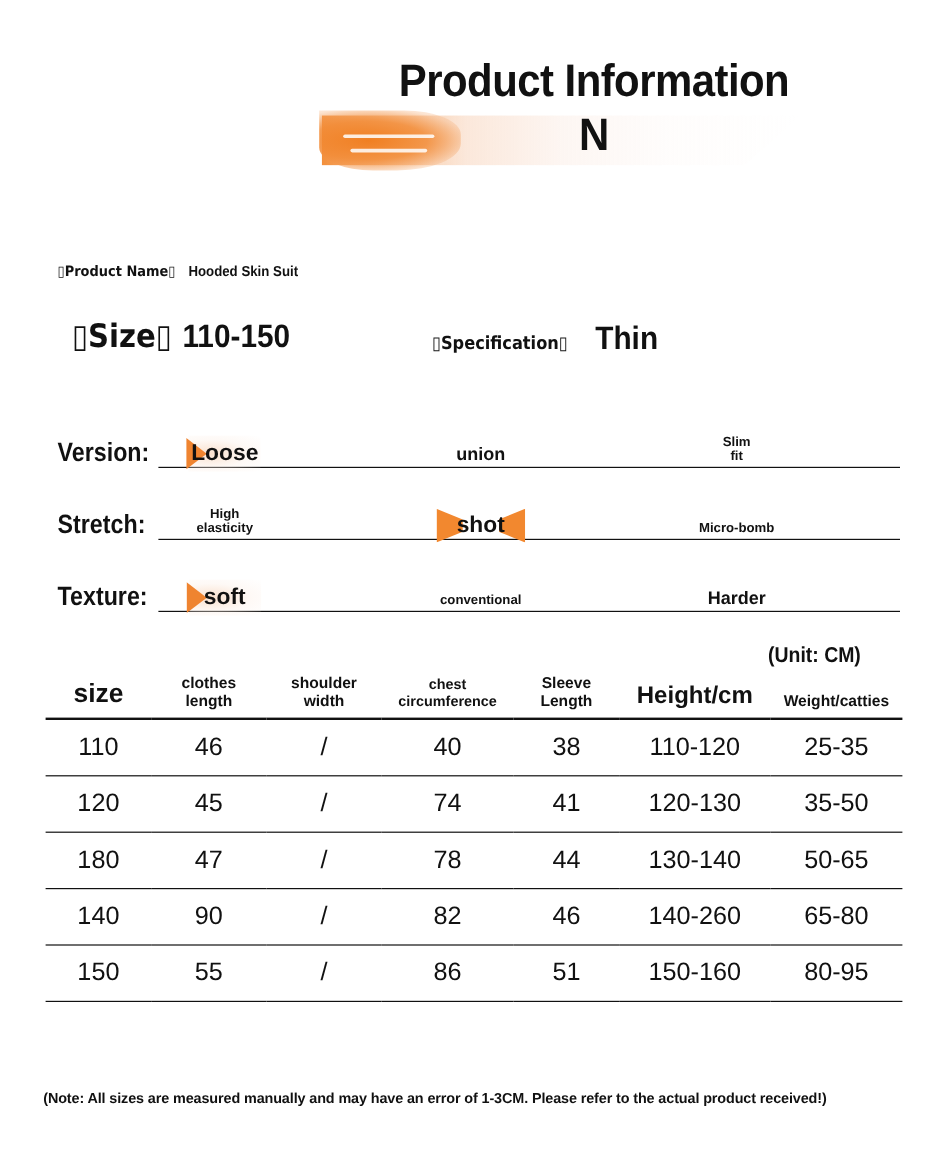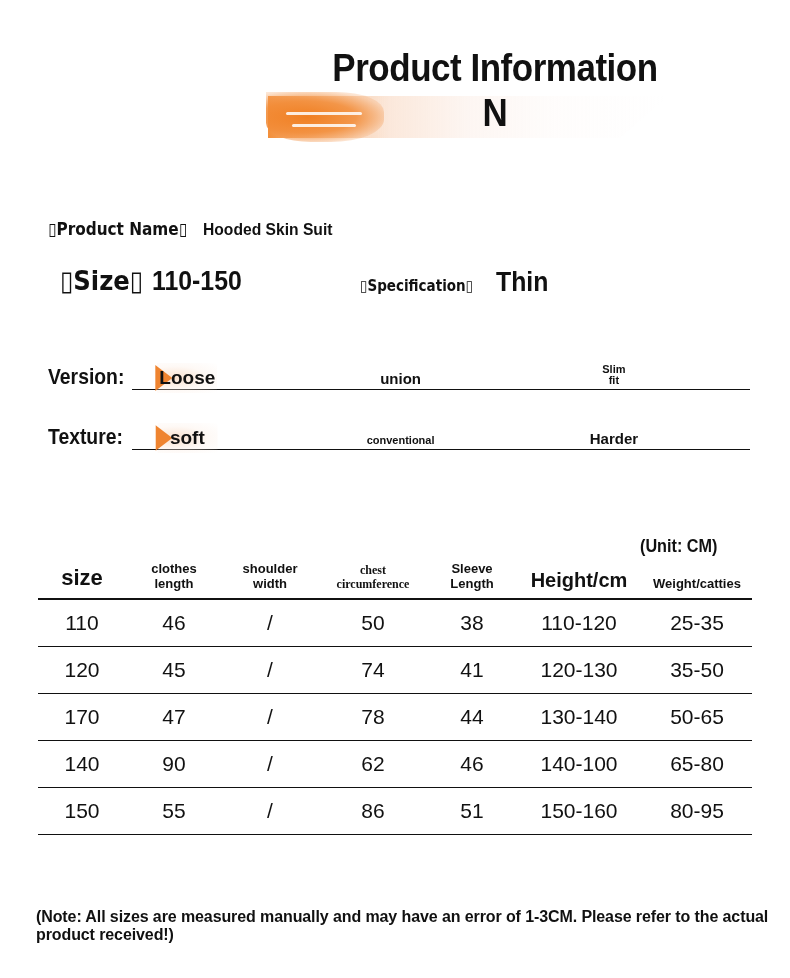--- a/index.html
+++ b/index.html
@@ -150,21 +150,21 @@
     transform: scaleX(0.9);
     transform-origin: left center;
     display: inline-block;
   }
   .info-value {
     font-weight: bold;
     transform: scaleX(0.92);
     transform-origin: left center;
     display: inline-block;
   }
-  .r1a { left: 48px; top: 14px; font-size: 17px; }
+  .r1a { left: 48px; top: 14px; font-size: 12px; }
   .r1b { left: 360px; top: 12px; font-size: 17px; }
   .r2a { left: 60px; top: 60px; }
   .r2a .info-label, .r2a .info-value { font-size: 27px; }
   .r2b { left: 360px; top: 62px; }
   .r2b .info-label { font-size: 15px; }
   .r2b .info-value { font-size: 27px; margin-left: 10px; }
   .r1b .info-value { margin-left: 10px; }
   .tofu {
     display: inline-block;
     font-family: "DejaVu Sans", sans-serif;
@@ -294,30 +294,30 @@
   table.size-table thead tr { border-bottom: 2px solid #111111; margin-top: 30px; }
   table.size-table td {
     text-align: center;
     padding: 11px 0 11px 0;
     font-size: 21px;
     border-bottom: 1.6px solid #111111;
   }
   th.h-size     { font-size: 22px; width: 88px; }
   th.h-clothes  { font-size: 13px; width: 96px; }
   th.h-shoulder { font-size: 13px; width: 96px; }
-  th.h-chest    { font-size: 12px; width: 110px; font-family: Liberation Serif, serif; }
+  th.h-chest    { font-size: 12px; width: 110px; }
   th.h-sleeve   { font-size: 13px; width: 88px; }
   th.h-height   { font-size: 20px; width: 126px; }
   th.h-weight   { font-size: 13px; width: 110px; }
 
   .foot-note {
     position: absolute;
     left: 36px;
     top: 908px;
-    font-size: 16px;
+    font-size: 12px;
     font-weight: bold;
     letter-spacing: -0.1px;
   }
 </style>
 </head>
 <body>
 
 <div class="header">
   <div class="banner"></div>
   <div class="banner-blob"></div>
@@ -340,20 +340,27 @@
   </div>
 </div>
 
 <div class="attrs" id="attrs-root">
     <div class="attr-row">
       <div class="attr-name">Version:</div>
       <div class="attr-track"></div>
       <div class="attr-opt big" style="left: calc(7% + 132px);"><span class="hl hl-arrow"></span><span class="opt-text">Loose</span></div>
       <div class="attr-opt mid" style="left: calc(34% + 132px);"><span class="opt-text">union</span></div>
       <div class="attr-opt small" style="left: calc(61% + 132px);"><span class="opt-text">Slim<br>fit</span></div>
+    </div>
+    <div class="attr-row">
+      <div class="attr-name">Stretch:</div>
+      <div class="attr-track"></div>
+      <div class="attr-opt small" style="left: calc(7% + 132px);"><span class="opt-text">High<br>elasticity</span></div>
+      <div class="attr-opt big" style="left: calc(34% + 132px);"><span class="hl hl-wedges"></span><span class="opt-text">shot</span></div>
+      <div class="attr-opt small" style="left: calc(61% + 132px);"><span class="opt-text">Micro-bomb</span></div>
     </div>
     <div class="attr-row">
       <div class="attr-name">Texture:</div>
       <div class="attr-track"></div>
       <div class="attr-opt big" style="left: calc(7% + 132px);"><span class="hl hl-arrow"></span><span class="opt-text">soft</span></div>
       <div class="attr-opt small" style="left: calc(34% + 132px);"><span class="opt-text">conventional</span></div>
       <div class="attr-opt mid" style="left: calc(61% + 132px);"><span class="opt-text">Harder</span></div>
     </div>
   </div>
 
@@ -369,50 +376,50 @@
       <th class="h-sleeve">Sleeve<br>Length</th>
       <th class="h-height">Height/cm</th>
       <th class="h-weight">Weight/catties</th>
     </tr>
   </thead>
   <tbody id="size-tbody">
       <tr>
         <td>110</td>
         <td>46</td>
         <td>/</td>
-        <td>50</td>
+        <td>40</td>
         <td>38</td>
         <td>110-120</td>
         <td>25-35</td>
       </tr>
       <tr>
         <td>120</td>
         <td>45</td>
         <td>/</td>
         <td>74</td>
         <td>41</td>
         <td>120-130</td>
         <td>35-50</td>
       </tr>
       <tr>
-        <td>170</td>
+        <td>180</td>
         <td>47</td>
         <td>/</td>
         <td>78</td>
         <td>44</td>
         <td>130-140</td>
         <td>50-65</td>
       </tr>
       <tr>
         <td>140</td>
         <td>90</td>
         <td>/</td>
-        <td>62</td>
+        <td>82</td>
         <td>46</td>
-        <td>140-100</td>
+        <td>140-260</td>
         <td>65-80</td>
       </tr>
       <tr>
         <td>150</td>
         <td>55</td>
         <td>/</td>
         <td>86</td>
         <td>51</td>
         <td>150-160</td>
         <td>80-95</td>

